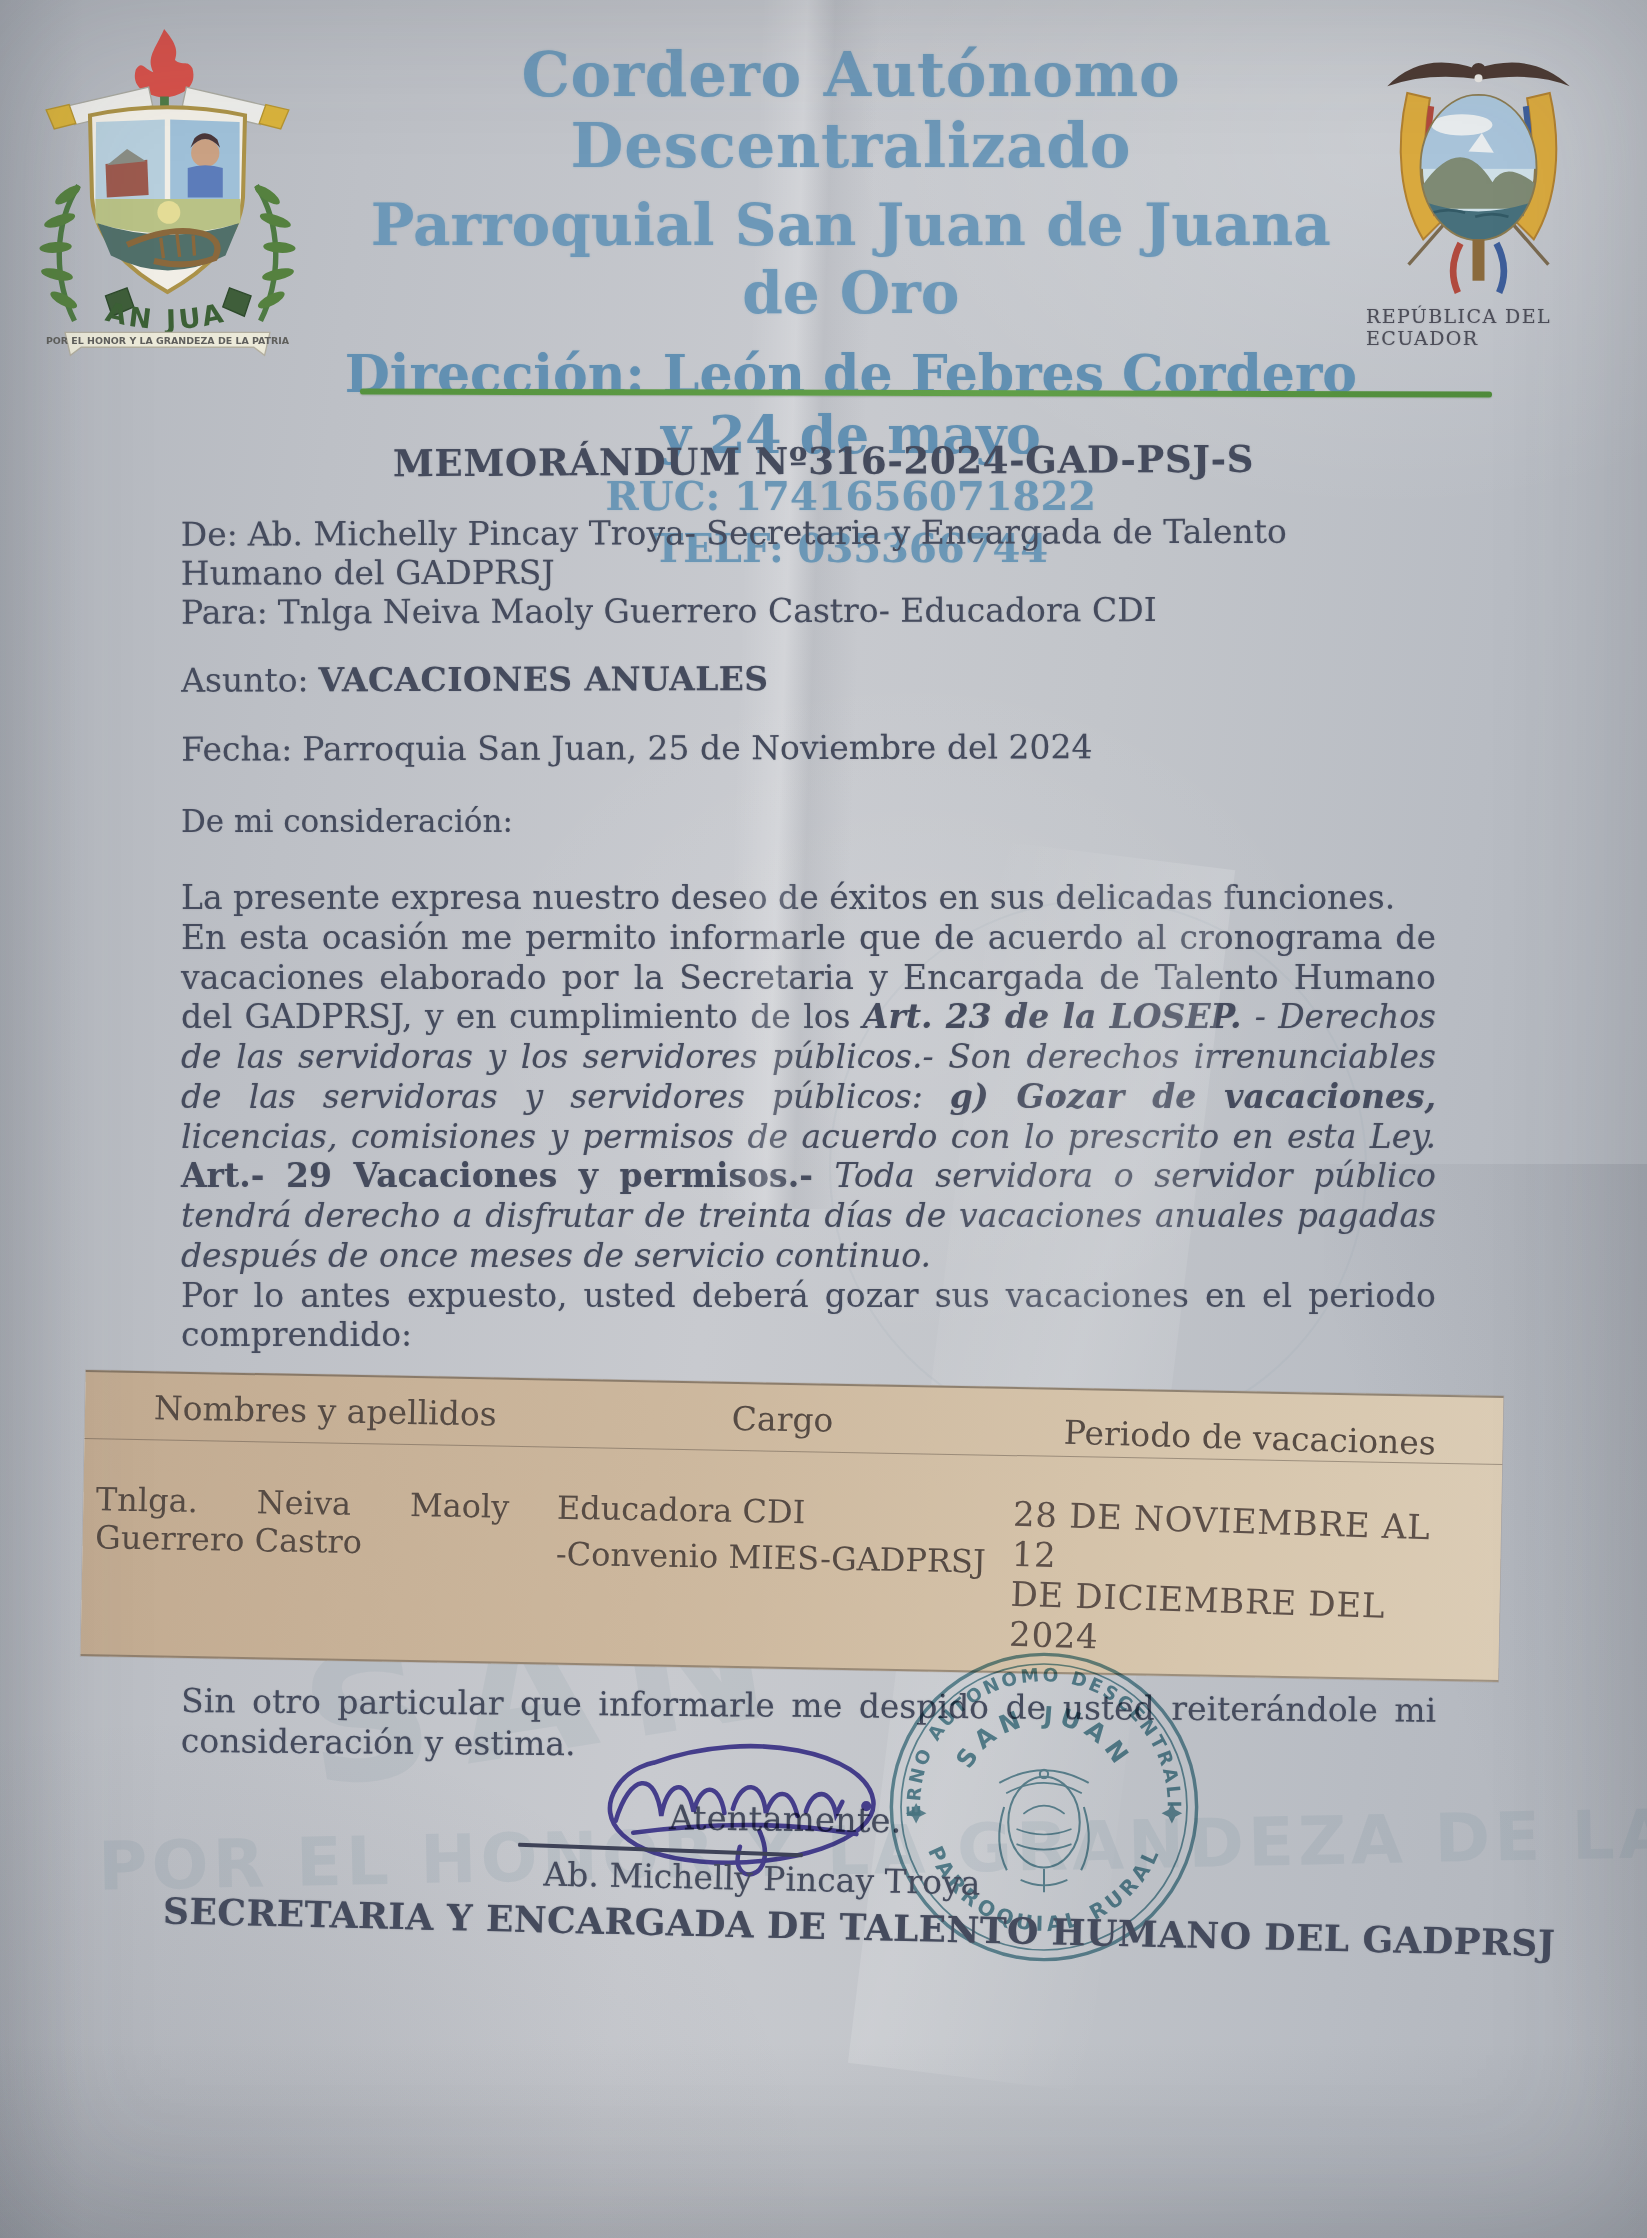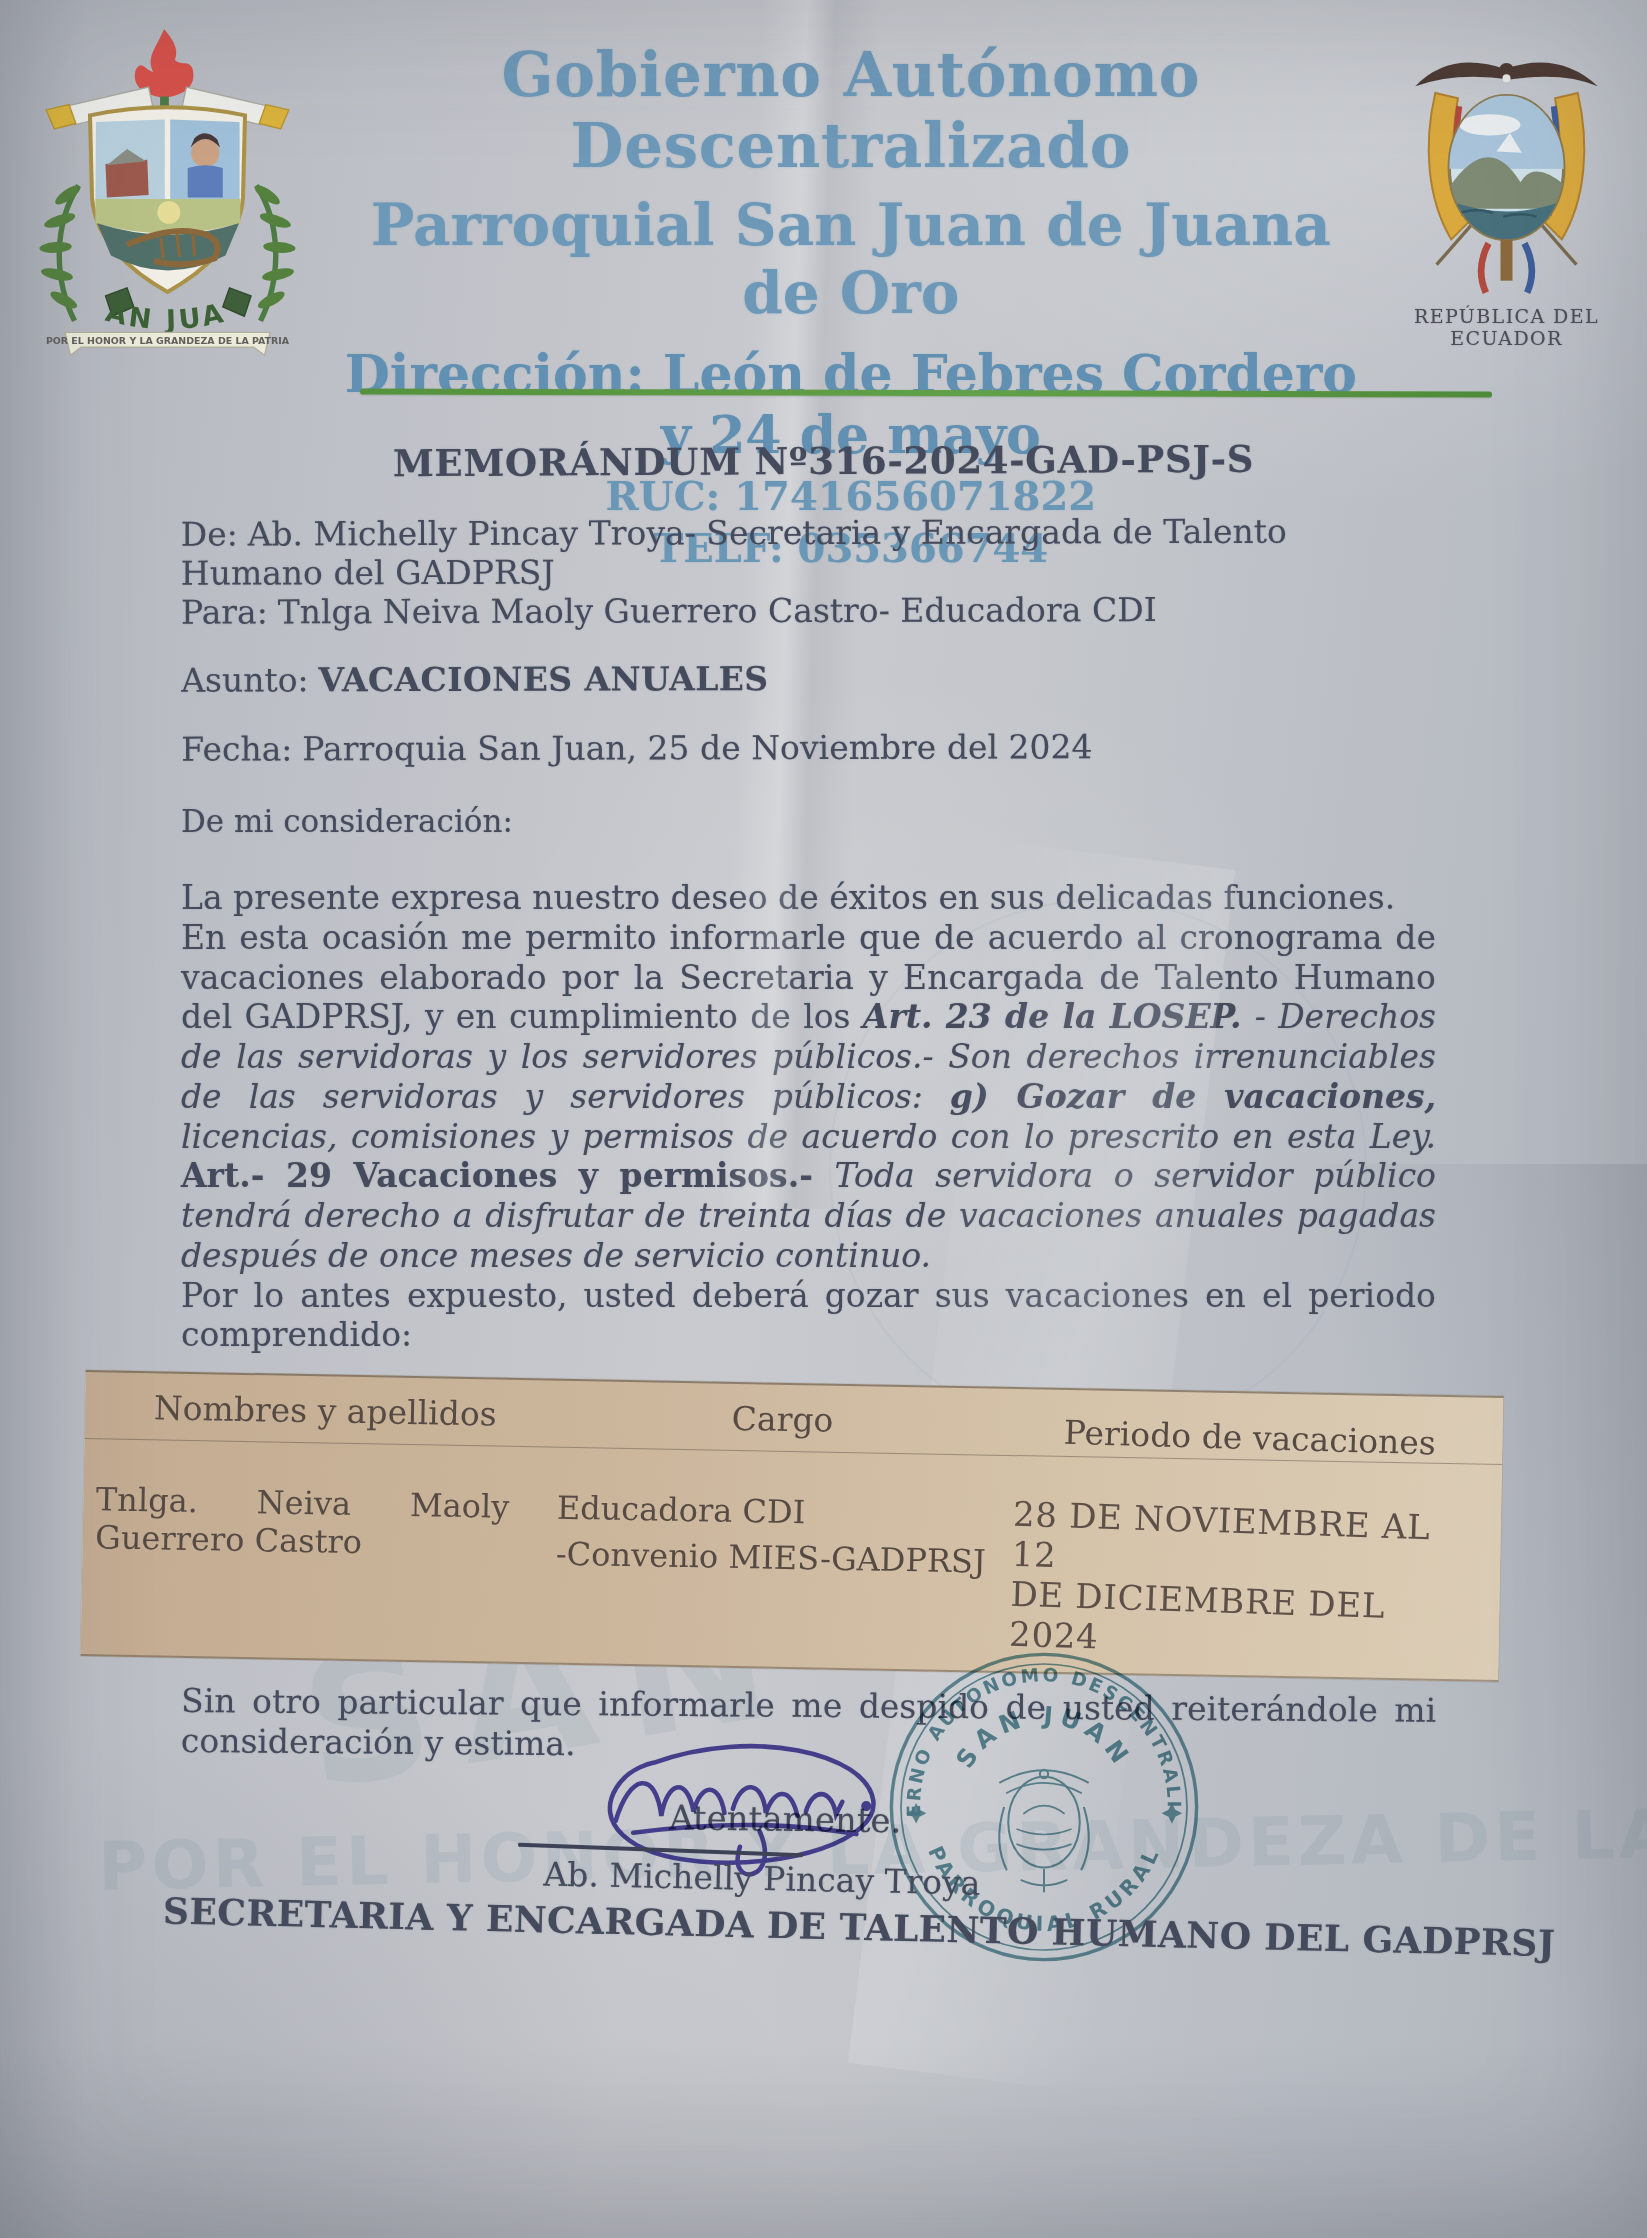--- a/index.html
+++ b/index.html
@@ -31,21 +31,21 @@
   .crease-e { left: 0; top: 0; width: 84px; height: 100%;
     background: linear-gradient(90deg, rgba(70,75,86,.10), transparent); }
   .vignette { position:absolute; inset:0; box-shadow: inset 0 0 154px rgba(55,58,68,.22); pointer-events:none; }
 
   .doc-text { color: #454b5d; text-shadow: 0 0 1.4px rgba(70,76,92,.35); }
 
   
   .letterhead { position: relative; height: 383px; padding-top: 15.4px; display: flex; }
   .crest-left  { flex: none; width: 316px; padding: 5.6px 0 0 19.7px; }
   .head-center { flex: 1; text-align: center; }
-  .crest-right { flex: none; width: 281px; padding-top: 29.5px; text-align: center; }
+  .crest-right { flex: none; width: 281px; padding-top: 29.5px; text-align: left; }
 
   .org1 { font-size: 61px; font-weight: bold; color: #6d98b8; margin: 24px 0 0 0; letter-spacing: 0.7px;
           text-shadow: 0 0 2.1px rgba(109,152,184,.45); }
   .org2 { font-size: 58px; font-weight: bold; color: #6d98b8; margin: 9.8px 0 0 0;
           text-shadow: 0 0 2.1px rgba(109,152,184,.45); }
   .addr { font-size: 52px; font-weight: bold; color: #6290b2; margin: 15.4px 0 0 0; text-shadow: 0 0 1.4px rgba(98,144,178,.4); }
   .ruc  { font-size: 40px; font-weight: bold; color: #6b97b6; margin: 7px 0 0 0; text-shadow: 0 0 1.4px rgba(98,144,178,.4); }
   .telf { font-size: 40px; font-weight: bold; color: #6b97b6; margin: 5.6px 0 0 0;  text-shadow: 0 0 1.4px rgba(98,144,178,.4); }
   .admin{ font-size: 38px; font-weight: bold; color: #54799b; margin: 8.4px 0 0 0; text-shadow: 0 0 1.4px rgba(84,121,155,.4); }
   .green-rule { position: absolute; left: 360px; top: 390px; width: 1132px; height: 6.3px;
@@ -186,21 +186,21 @@
         <text font-family="DejaVu Sans, sans-serif" font-size="40" font-weight="bold" fill="#3c6136" letter-spacing="5">
           <textPath href="#crest-name-arc" startOffset="50%" text-anchor="middle">SAN JUAN</textPath>
         </text>
 
         <polygon points="58,462 362,462 354,496 338,484 82,484 66,496" fill="#ecead े" style="fill:#ecead9" stroke="#b3afa0" stroke-width="2"></polygon>
         <text x="210" y="479" text-anchor="middle" font-family="DejaVu Sans, sans-serif" font-size="14" font-weight="bold" fill="#5f5f5c">POR EL HONOR Y LA GRANDEZA DE LA PATRIA</text>
       </svg>
     </div>
 
     <div class="head-center">
-      <div class="org1">Gobierno Autónomo Descentralizado</div>
+      <div class="org1">Cordero Autónomo Descentralizado</div>
       <div class="org2">Parroquial San Juan de Juana de Oro</div>
       <div class="addr">Dirección: León de Febres Cordero y 24 de mayo</div>
       <div class="ruc">RUC: 1741656071822</div>
       <div class="telf">TELF: 035366744</div>
     </div>
 
     <div class="crest-right">
       <svg width="225" height="253" viewBox="0 0 330 380">
 
         <path d="M28,62 Q80,8 162,36 Q244,8 302,62 Q250,40 170,52 Q90,40 28,62 Z" fill="#4c3a33"></path>

